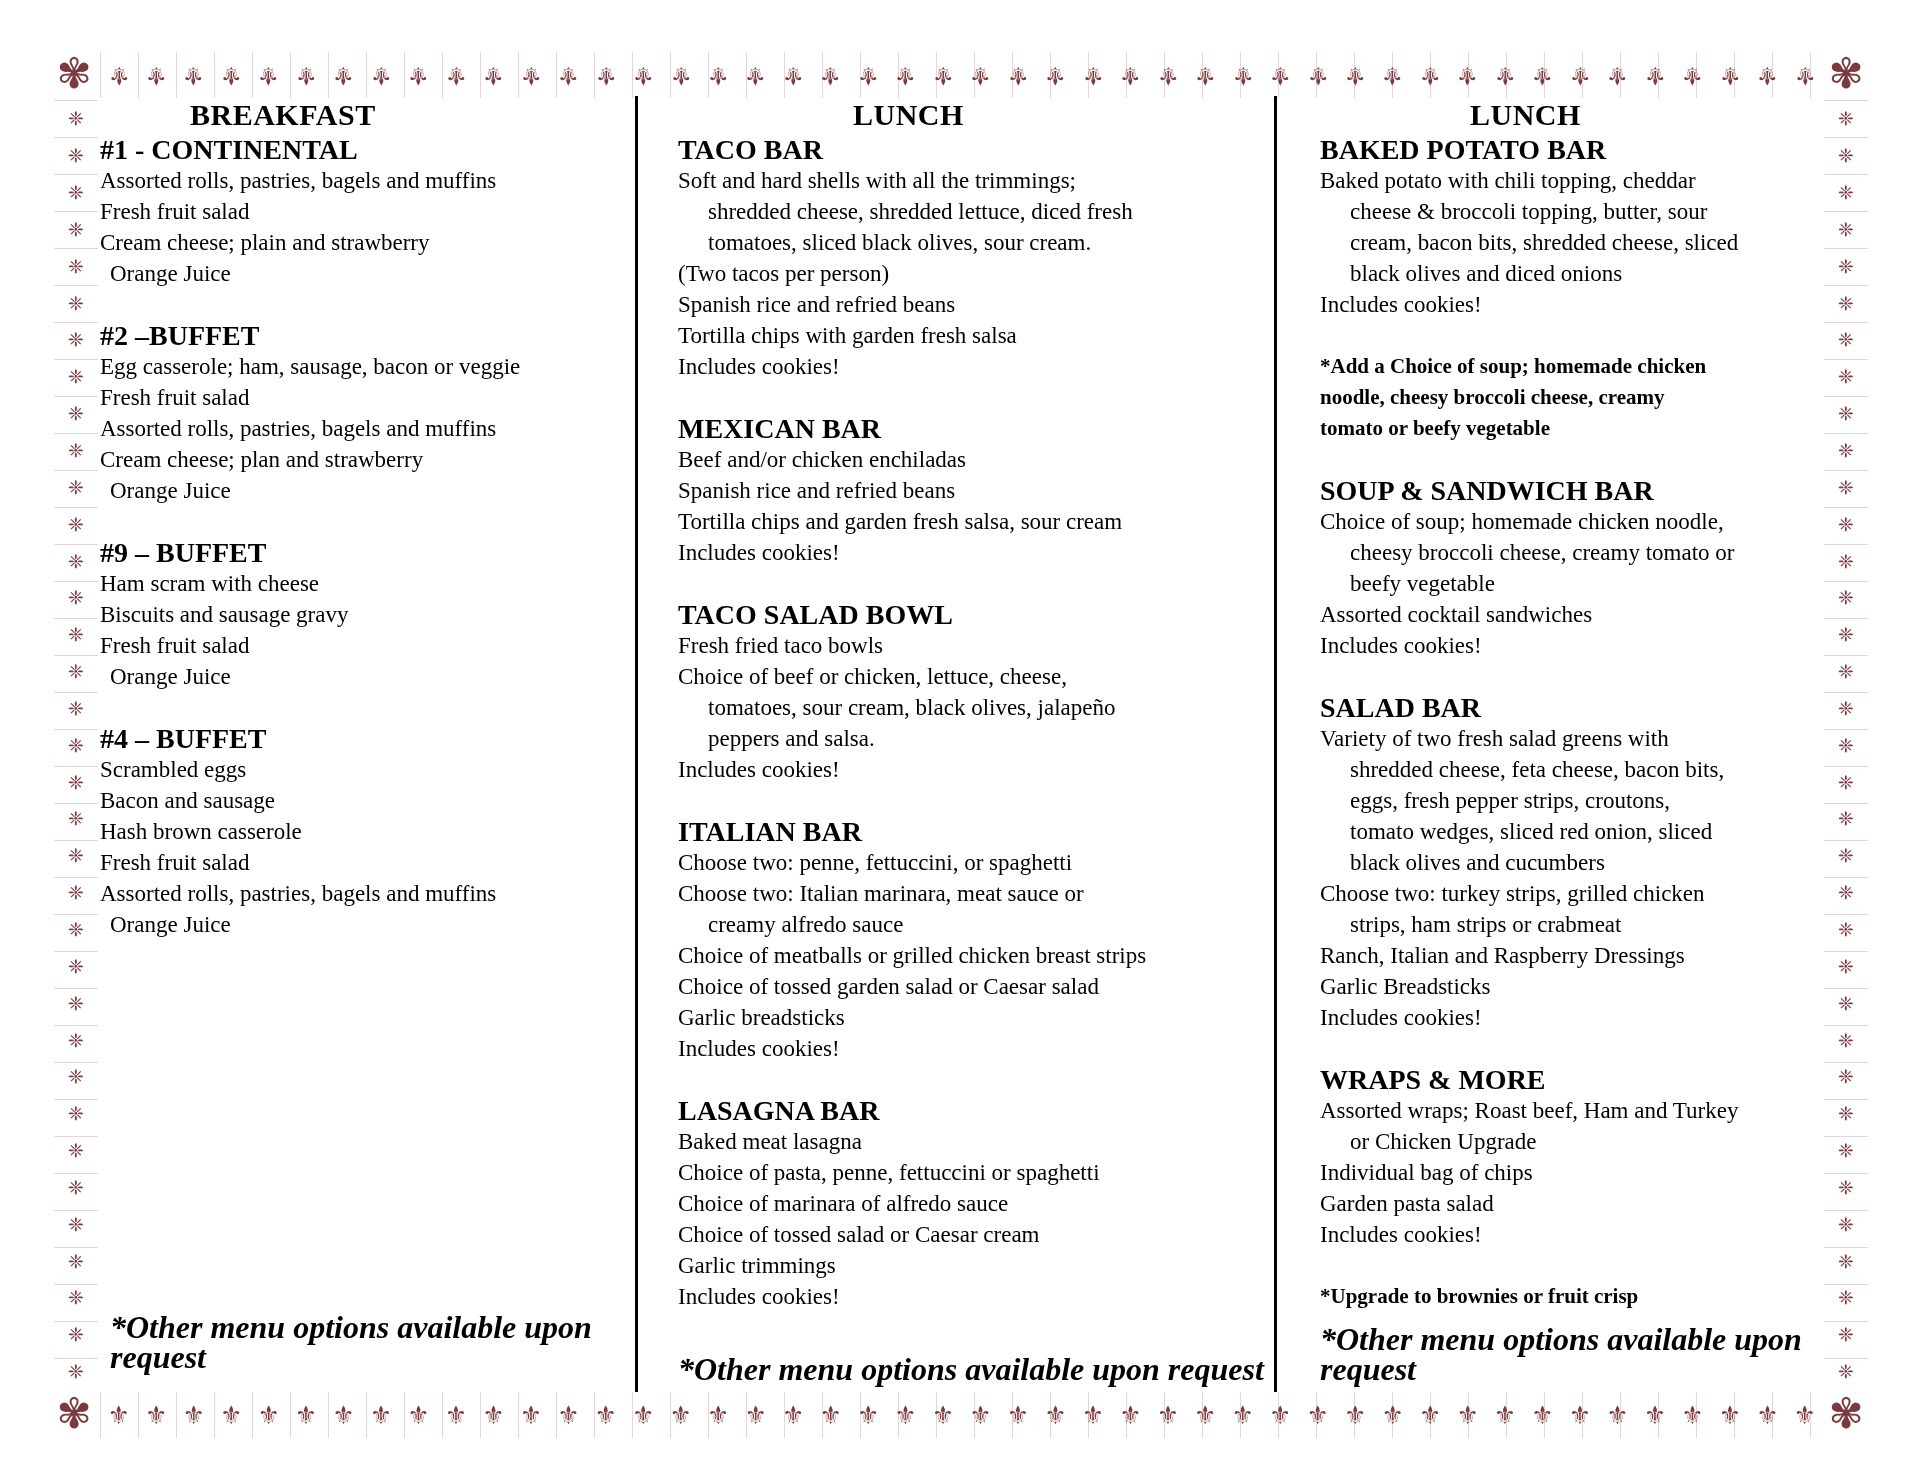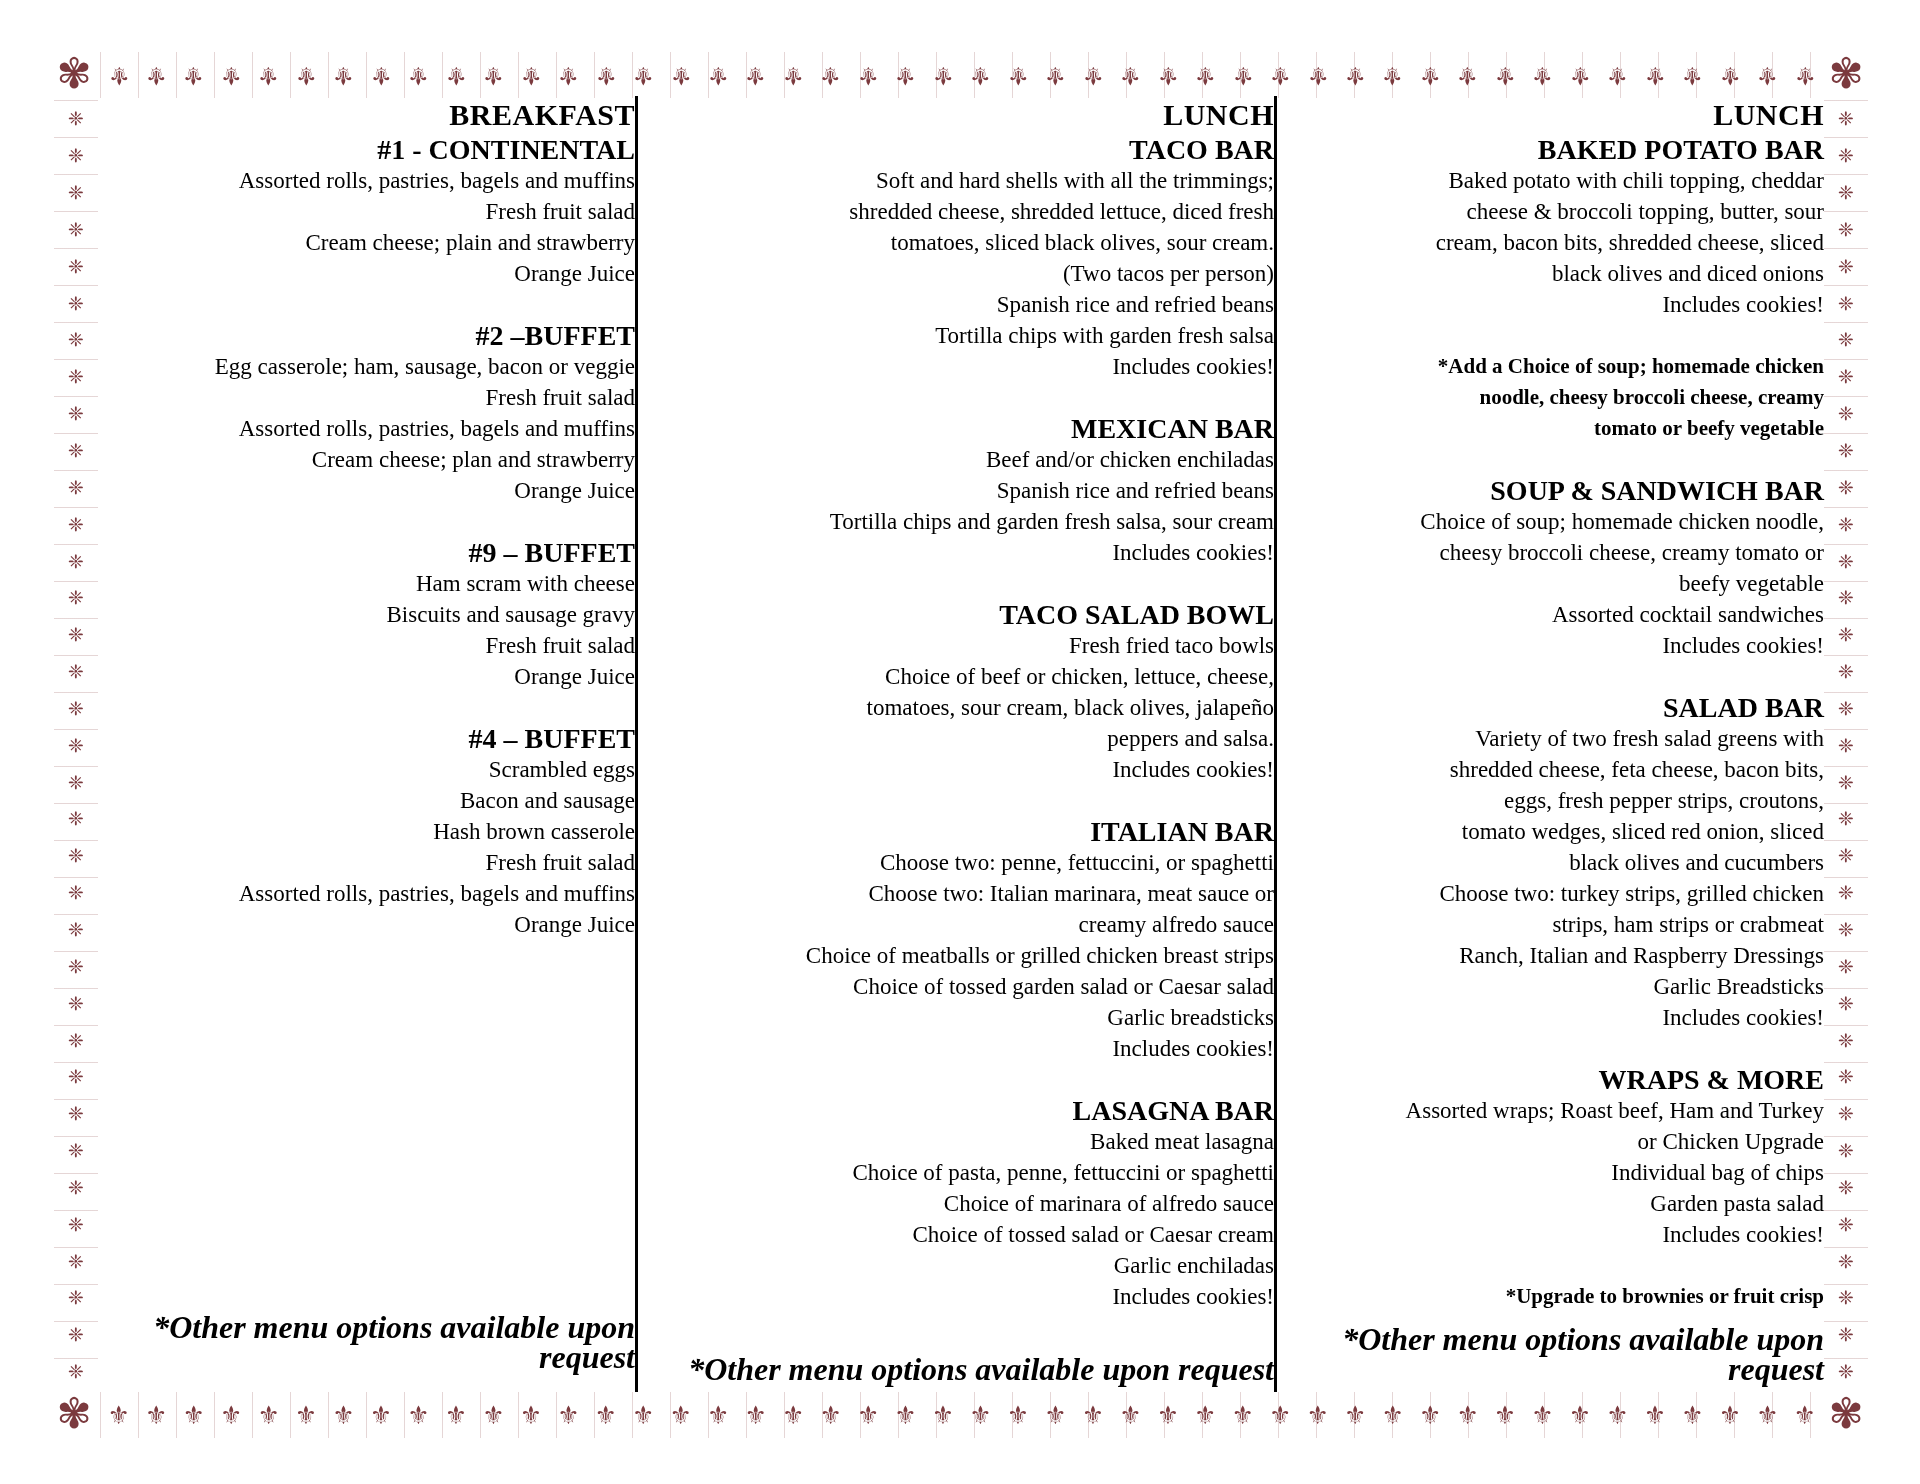--- a/index.html
+++ b/index.html
@@ -37,21 +37,21 @@
     font-size:19px;
     background:repeating-linear-gradient(180deg, rgba(170,120,120,.30) 0 1px, transparent 1px 37px);
   }
   .strip-left{left:54px;}
   .strip-right{left:1824px;}
   
   .content{
     position:absolute;left:100px;top:96px;width:1724px;height:1296px;
     display:flex;
   }
-  .col{display:flex;flex-direction:column;box-sizing:border-box;text-align:right;}
+  .col{display:flex;flex-direction:column;box-sizing:border-box;}
   .col1{width:538px;border-right:3px solid #000;}
   .col2{width:639px;border-right:3px solid #000;padding-left:40px;}
   .col3{width:547px;padding-left:43px;}
   .title{font-weight:bold;font-size:30px;line-height:38px;letter-spacing:.5px;}
   .col1 .title{padding-left:90px;}
   .col2 .title{padding-left:175px;}
   .col3 .title{padding-left:150px;}
   .colbody{display:flex;flex-direction:column;}
   .section{margin-top:31px;}
   .colbody .section:first-child{margin-top:0;}
@@ -321,21 +321,21 @@
           <div class="line">Choice of tossed garden salad or Caesar salad</div>
           <div class="line">Garlic breadsticks</div>
           <div class="line">Includes cookies!</div>
         </div>
         <div class="section">
           <div class="heading">LASAGNA BAR</div>
           <div class="line">Baked meat lasagna</div>
           <div class="line">Choice of pasta, penne, fettuccini or spaghetti</div>
           <div class="line">Choice of marinara of alfredo sauce</div>
           <div class="line">Choice of tossed salad or Caesar cream</div>
-          <div class="line">Garlic enchiladas</div>
+          <div class="line">Garlic trimmings</div>
           <div class="line">Includes cookies!</div>
         </div>
       </div>
     <div class="footer">*Other menu options available upon request</div>
   </div>
   <div class="col col3">
     <div class="title">LUNCH</div>
     <div class="colbody">
         <div class="section">
           <div class="heading">BAKED POTATO BAR</div>

